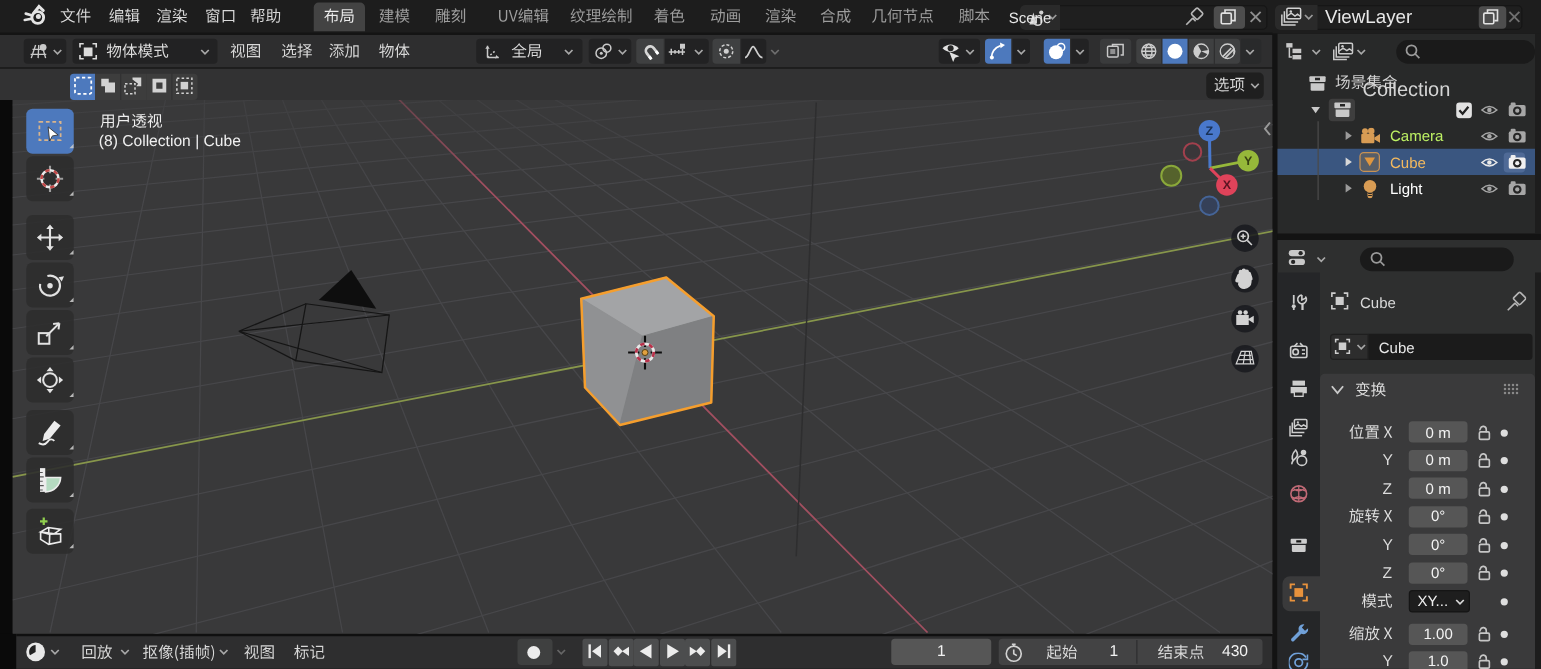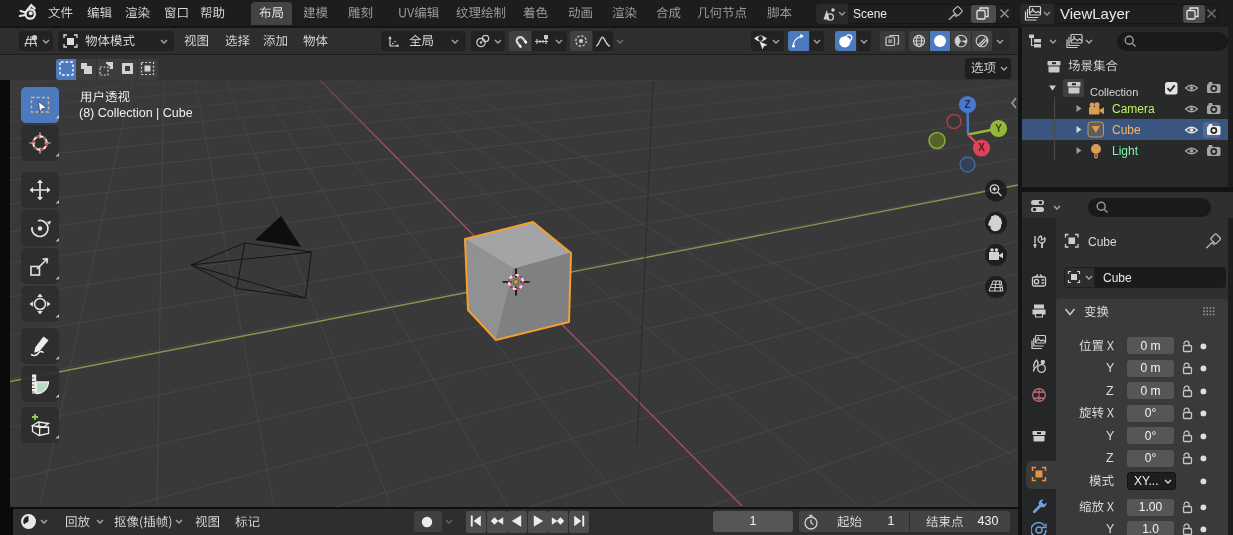--- a/index.html
+++ b/index.html
@@ -87,21 +87,21 @@
 <svg class="abs" style="left:820px;top:6px;" width="17" height="16" viewBox="0 0 17 16">
       <g fill="#d2d2d2">
 <path d="M3.5 13.5 L6.8 4 L9.5 13.5 Z"></path>
 <circle cx="10.2" cy="11" r="3.2" fill="none" stroke="#d2d2d2" stroke-width="1.3"></circle>
 <circle cx="13" cy="4" r="1.7"></circle>
       </g>
     </svg>
 <svg class="abs" style="left:838.0px;top:11.0px;" width="8.0" height="6.0" viewBox="0 0 8.0 6.0">
       <path d="M1 1 L4.0 4.0 L7.0 1" fill="none" stroke="#9a9a9a" stroke-width="1.4"></path>
     </svg>
-<div class="lat" style="left:853px;top:6px;font-size:12px;line-height:16px;color:#e8e8e8;">Scene</div>
+<div class="lat" style="left:807px;top:6px;font-size:12px;line-height:16px;color:#e8e8e8;">Scene</div>
 <svg class="abs" style="left:946px;top:5px;" width="18" height="17" viewBox="0 0 18 17">
       <g fill="none" stroke="#b5b5b5" stroke-width="1.3" stroke-linejoin="round">
         <rect x="8.2" y="2.5" width="7" height="7" rx="1.2" transform="rotate(45 11.7 6)"></rect>
         <path d="M8.2 9.5 L3 14.8 M10.5 12 L8 9.3"></path>
       </g>
     </svg>
 <div class="abs" style="left:971px;top:4.5px;width:25px;height:18px;background:#4d4d4d;border-radius:3px"></div>
 <svg class="abs" style="left:976px;top:7px;" width="14" height="13" viewBox="0 0 14 13">
       <g fill="none" stroke="#e2e2e2" stroke-width="1.3">
         <rect x="1" y="3.5" width="8" height="8.5" rx="1"></rect>
@@ -575,21 +575,21 @@
       <path d="M1 1.5 L8 1.5 L4.5 6.5 Z" fill="#c9c9c9"></path>
     </svg>
 <div class="abs" style="left:1063px;top:79px;width:21px;height:17.5px;background:#3e3e3e;border-radius:3px"></div>
 <svg class="abs" style="left:1066px;top:80.0px;" width="16" height="15" viewBox="0 0 16 15">
       <g fill="#c9c9c9">
         <rect x="1.5" y="2" width="13" height="4.5" rx="0.8"></rect>
         <path d="M2.5 7.5 h11 v5 a1 1 0 0 1 -1 1 h-9 a1 1 0 0 1 -1 -1 Z"></path>
         <rect x="6" y="3.2" width="4" height="2" fill="#262626"></rect>
       </g>
     </svg>
-<div class="lat" style="left:1090px;top:84px;font-size:11px;line-height:16px;color:#d4d4d4;">Collection</div>
+<div class="lat" style="left:1090px;top:65px;font-size:16px;line-height:16px;color:#d4d4d4;">Collection</div>
 <svg class="abs" style="left:1164px;top:80.5px;" width="15" height="14" viewBox="0 0 15 14">
       <rect x="1" y="1" width="12.5" height="12.5" rx="2.5" fill="#e2e2e2"></rect>
       <path d="M3.5 7.2 l2.6 2.8 l4.6 -5.6" stroke="#222" stroke-width="1.8" fill="none"></path>
     </svg>
 <svg class="abs" style="left:1184px;top:81.5px;" width="15" height="12" viewBox="0 0 15 12">
       <path d="M1.5 6 Q7.5 0.5 13.5 6 Q7.5 11.5 1.5 6 Z" fill="none" stroke="#a6a6a6" stroke-width="1.2"></path>
       <circle cx="7.5" cy="6" r="1.8" fill="#a6a6a6"></circle>
     </svg>
 <svg class="abs" style="left:1206px;top:81.0px;" width="16" height="13" viewBox="0 0 16 13">
       <rect x="1" y="3" width="13.5" height="9" rx="1.5" fill="#a6a6a6"></rect>
@@ -641,21 +641,21 @@
 <svg class="abs" style="left:1075px;top:146.0px;" width="8" height="9" viewBox="0 0 8 9">
       <path d="M1.5 1 L6.5 4.5 L1.5 8 Z" fill="#9a9a9a"></path>
     </svg>
 <svg class="abs" style="left:1089px;top:142.5px;" width="15" height="16" viewBox="0 0 15 16">
       <g fill="#d89c54">
         <circle cx="7" cy="6" r="5"></circle>
         <path d="M5 11 h4 v2.5 a2 2 0 0 1 -4 0 Z"></path>
       </g>
       <path d="M5.5 11.8 h3 M5.5 13.4 h3" stroke="#262626" stroke-width="0.8"></path>
     </svg>
-<div class="lat" style="left:1112px;top:142.5px;font-size:12px;line-height:16px;color:#86efac;">Light</div>
+<div class="lat" style="left:1112px;top:142.5px;font-size:12px;line-height:16px;color:#ffffff;">Light</div>
 <svg class="abs" style="left:1184px;top:144.5px;" width="15" height="12" viewBox="0 0 15 12">
       <path d="M1.5 6 Q7.5 0.5 13.5 6 Q7.5 11.5 1.5 6 Z" fill="none" stroke="#a6a6a6" stroke-width="1.2"></path>
       <circle cx="7.5" cy="6" r="1.8" fill="#a6a6a6"></circle>
     </svg>
 <svg class="abs" style="left:1206px;top:144.0px;" width="16" height="13" viewBox="0 0 16 13">
       <rect x="1" y="3" width="13.5" height="9" rx="1.5" fill="#a6a6a6"></rect>
       <circle cx="7.8" cy="7.5" r="3.4" fill="#262626"></circle>
       <circle cx="7.8" cy="7.5" r="1.7" fill="#a6a6a6"></circle>
       <rect x="2.5" y="1" width="4" height="2.5" rx="1" fill="#a6a6a6"></rect>
     </svg>

